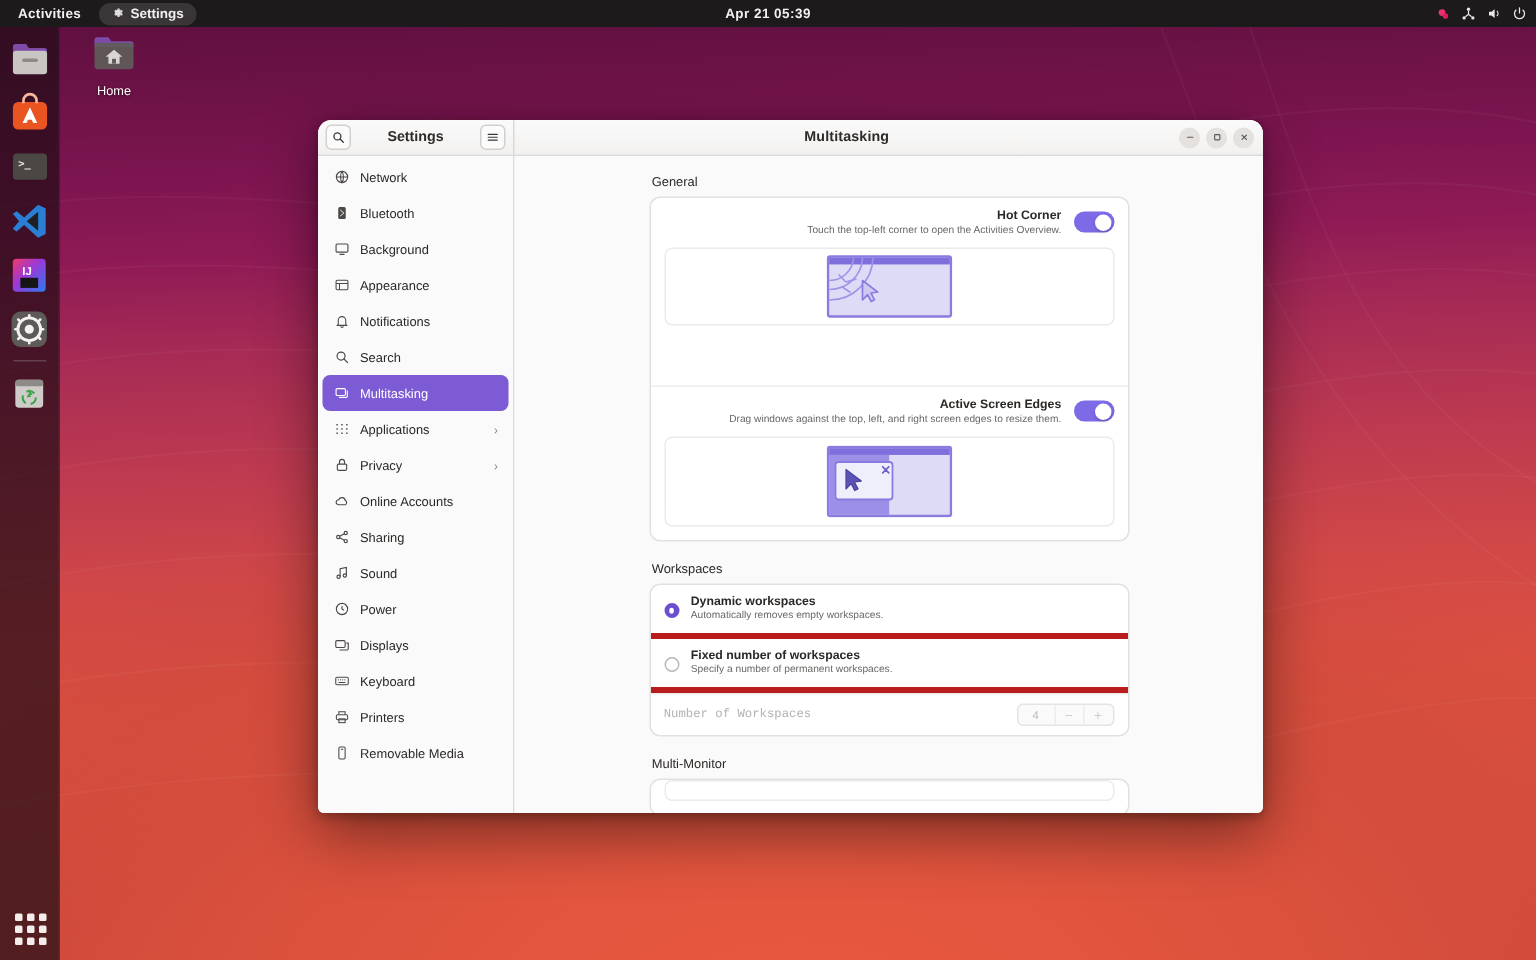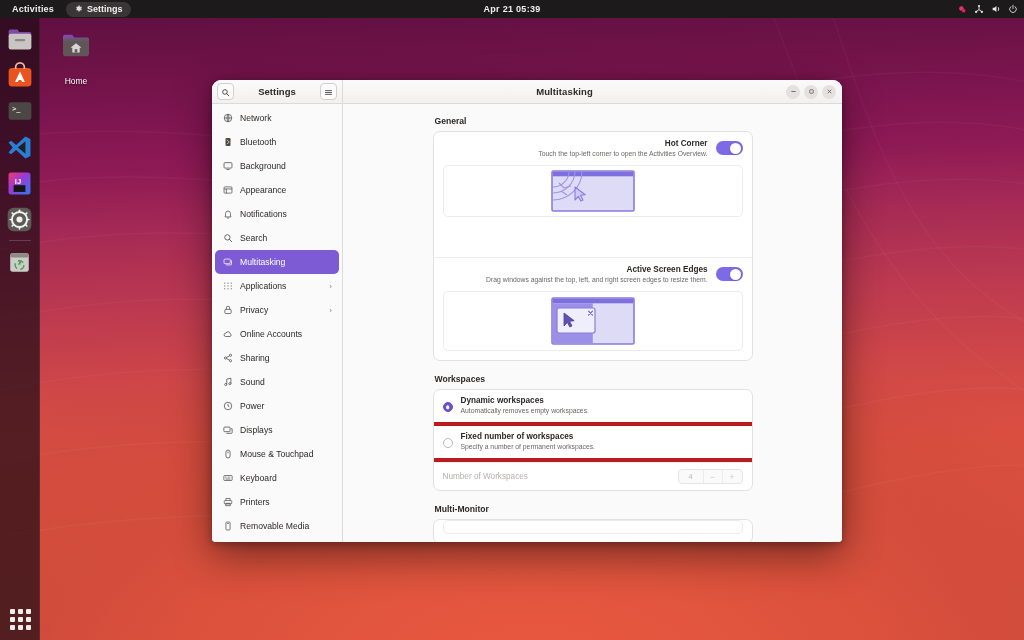--- a/index.html
+++ b/index.html
@@ -64,22 +64,22 @@
   .dock-sep { width:22px; height:1px; background:rgba(255,255,255,.18); }
   #dock-apps {
     position:absolute; bottom:8px; left:50%; transform:translateX(-50%);
     width:26px; height:26px;
     display:grid; grid-template-columns:repeat(3,1fr); gap:3px;
     align-content:center; justify-items:center; padding:3px;
   }
   #dock-apps i { width:5px; height:5px; background:#f3eeec; border-radius:1px; display:block; }
   
   #home-icon {
-    position:absolute; left:56px; top:32px; width:40px;
-    display:flex; flex-direction:column; align-items:center; gap:14px;
+    position:absolute; left:56px; top:22px; width:40px;
+    display:flex; flex-direction:column; align-items:center; gap:2px;
     z-index:10;
   }
   #home-icon .label { color:#fff; font-size:8.5px; text-shadow:0 1px 2px rgba(0,0,0,.6); }
   
   #win {
     position:absolute; left:212px; top:80px; width:630px; height:462px;
     background:#fafafa;
     border-radius:9px 9px 4px 4px;
     box-shadow: 0 14px 40px rgba(0,0,0,.45), 0 2px 8px rgba(0,0,0,.3);
     overflow:hidden;
@@ -135,21 +135,21 @@
   .nav-item .chev { margin-left:auto; color:#8a8785; font-size:8px; }
   .nav-item.selected { background:#7c5bd4; color:#fff; }
   .nav-item.selected .ico { color:#fff; }
   
   .content {
     flex:1; background:#fafafa; overflow:hidden;
     padding:12px 0 0 0;
   }
   .inner { width:320px; margin:0 auto; }
   .grp-title {
-    font-size:8.6px; font-weight:bold; color:#2b2826;
+    font-size:8.6px; font-weight:normal; color:#2b2826;
     margin:0 0 5px 2px;
   }
   .card {
     background:#fff; border:1px solid #e3e1df; border-radius:7px;
     overflow:hidden; margin-bottom:13px;
   }
   .row {
     display:flex; align-items:flex-start; gap:8px;
     padding:7px 9px 6px 9px;
     text-align:right;
@@ -188,21 +188,21 @@
     content:""; position:absolute; left:50%; top:50%;
     transform:translate(-50%,-50%);
     width:3.6px; height:3.6px; border-radius:50%; background:#fff;
   }
   .radio-row .t1 { font-size:8.2px; font-weight:bold; color:#2b2826; line-height:1.25; }
   .radio-row .t2 { font-size:6.8px; color:#6a6765; line-height:1.3; margin-top:1px; }
   .spin-row {
     display:flex; align-items:center; padding:6px 9px; gap:8px;
     border-top:1px solid #eeecec;
   }
-  .spin-label { flex:1; font-size:8.2px; color:#b4b1af; }
+  .spin-label { flex:1; font-size:8.2px; color:#b4b1af;font-family:Liberation Mono, monospace; }
   .spinner {
     display:flex; align-items:stretch; height:15px;
     border:1px solid #e6e4e2; border-radius:4px; overflow:hidden; background:#fbfafa;
   }
   .spinner .val {
     width:25px; display:flex; align-items:center; justify-content:center;
     font-size:7.5px; color:#bcb9b7; border-right:1px solid #ececea;
   }
   .spinner .sb {
     width:19px; display:flex; align-items:center; justify-content:center;
@@ -582,29 +582,20 @@
         <div class="nav-item">
           <span class="ico">
             <svg width="10" height="10" viewBox="0 0 24 24" fill="none" stroke="currentColor" stroke-width="1.8">
               <rect x="2" y="5" width="15" height="11" rx="2"></rect>
                 <path d="M19 9h3v9a2 2 0 01-2 2H8"></path>
             </svg>
           </span>
           <span>Displays</span>
         </div>
 
-        <div class="nav-item">
-          <span class="ico">
-            <svg width="10" height="10" viewBox="0 0 24 24" fill="none" stroke="currentColor" stroke-width="1.8">
-              <rect x="7" y="2.5" width="10" height="19" rx="5"></rect>
-                <path d="M12 6v4"></path>
-            </svg>
-          </span>
-          <span>Mouse &amp; Touchpad</span>
-        </div>
 
         <div class="nav-item">
           <span class="ico">
             <svg width="10" height="10" viewBox="0 0 24 24" fill="none" stroke="currentColor" stroke-width="1.7">
               <rect x="2" y="6" width="20" height="12" rx="2"></rect>
                 <path d="M7 14.5h10" stroke-linecap="round"></path>
               <path d="M6 10h.01M9.5 10h.01M13 10h.01M16.5 10h.01" stroke-linecap="round" stroke-width="2"></path>
             </svg>
           </span>
           <span>Keyboard</span>

